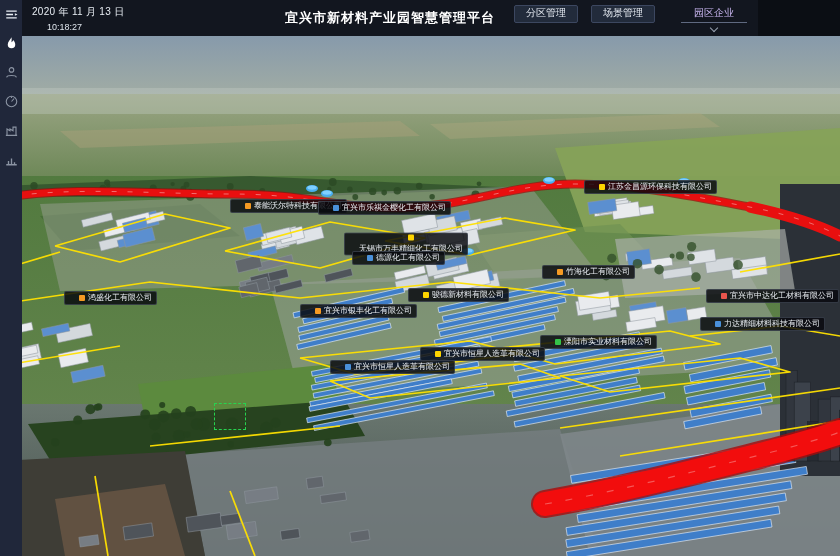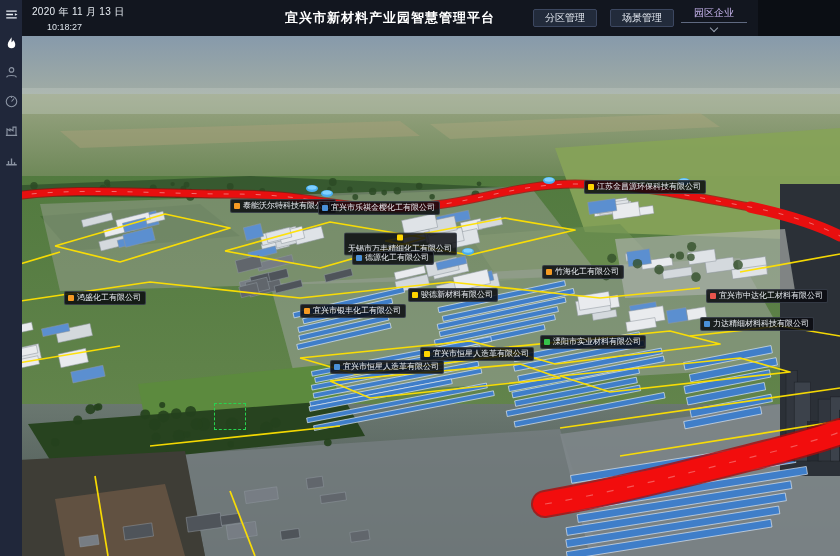--- a/index.html
+++ b/index.html
@@ -6,21 +6,21 @@
   html,body { width:840px; height:556px; overflow:hidden; background:#000;
     font-family:"Liberation Sans","DejaVu Sans",sans-serif; }
   #stage { position:relative; width:840px; height:556px; background:#0b0e14; }
 
   
   #map { position:absolute; left:0; top:36px; width:840px; height:520px; overflow:hidden; cursor:grab; }
   #terrain { position:absolute; left:0; top:0; }
 
   .map-label { position:absolute; display:flex; align-items:center; gap:3px;
     background:rgba(8,10,14,.84); border:1px solid rgba(82,92,108,.55); border-radius:2px;
-    padding:1px 4px 1px 3px; font-size:8px; line-height:10px; color:#e9edf2; white-space:nowrap;
+    padding:1px 4px 1px 14px; font-size:8px; line-height:10px; color:#e9edf2; white-space:nowrap;
     transform:translateY(-50%); z-index:5; }
   .map-label .lab-ic { width:6px; height:6px; border-radius:1px; flex:0 0 auto; }
 
   .marker { position:absolute; transform:translate(-50%,-50%); z-index:4; }
 
   #selbox { position:absolute; border:1px dashed #27d34f; z-index:4; }
 
   
   #sidebar { position:absolute; left:0; top:0; width:22px; height:556px; background:#20273a;
     z-index:30; display:flex; flex-direction:column; align-items:center; padding-top:5px; gap:11px; }
@@ -30,21 +30,21 @@
   .side-item:first-child { color:#e8edf3; }
 
   
   #header { position:absolute; left:22px; top:0; width:736px; height:36px; background:#12161f;
     z-index:20; display:flex; align-items:center; }
   #datetime { padding-left:10px; color:#e8edf3; }
   #hdr-date { font-size:10px; letter-spacing:.3px; }
   #hdr-time { font-size:9px; margin-left:15px; margin-top:3px; color:#dfe5ec; }
   #hdr-title { position:absolute; left:50%; transform:translateX(-50%); color:#ffffff;
     font-size:13px; font-weight:bold; letter-spacing:1px; white-space:nowrap; }
-  #hdr-right { margin-left:auto; display:flex; align-items:center; gap:6px; padding-right:10px; }
+  #hdr-right { margin-left:auto; display:flex; align-items:flex-start; gap:25px; padding-right:10px;font-family:Liberation Mono, monospace; }
   .hdr-btn { height:18px; padding:0 11px; background:#222b3b; border:1px solid #3c4760;
     border-radius:2px; color:#e6ebf2; font-size:10px; line-height:16px; cursor:pointer;
     font-family:inherit; }
   #dropdown { display:flex; flex-direction:column; align-items:center; width:68px; cursor:pointer; }
   #dropdown .dd-label { font-size:10px; color:#c9b6f0; padding:1px 0 2px; }
   #dropdown .dd-line { width:66px; height:0; border-bottom:1px solid #5f6980; }
   .chevron-down { width:6px; height:6px; border-right:1.6px solid #98a1b0;
     border-bottom:1.6px solid #98a1b0; transform:rotate(45deg); margin-top:2px; }
 </style>
 </head>

